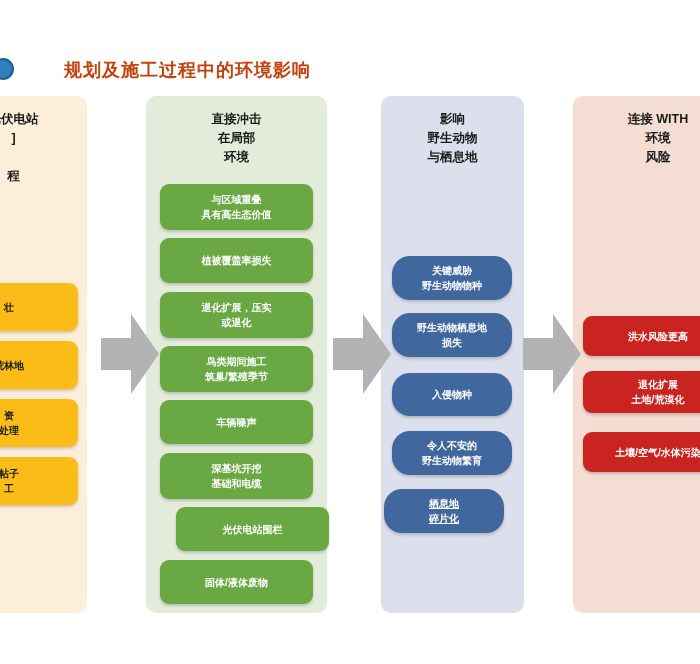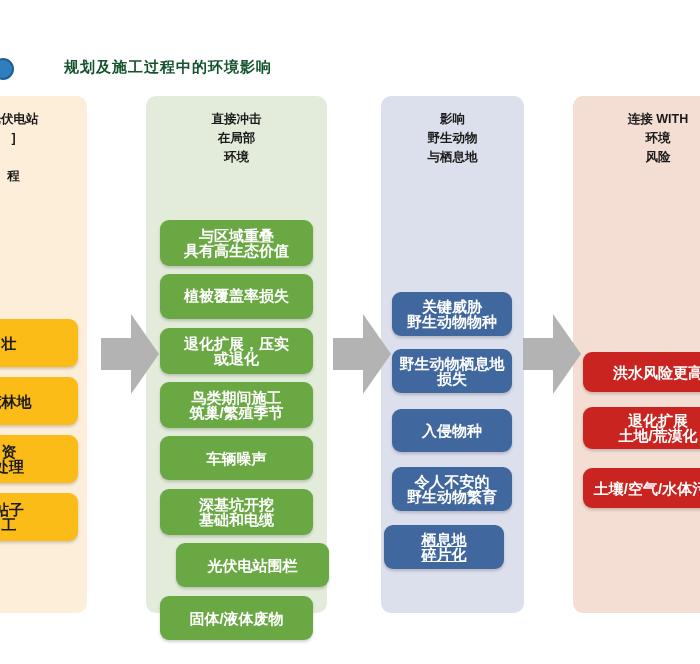--- a/index.html
+++ b/index.html
@@ -10,47 +10,46 @@
   }
   #stage{position:absolute;left:0;top:0;width:700px;height:664px;overflow:hidden;}
 
   
   .title-bullet{
     position:absolute;left:-8px;top:58px;width:18px;height:18px;border-radius:50%;
     background:#2f7ebd;border:2px solid #1f5f96;
   }
   .title-text{
     position:absolute;left:64px;top:58px;
-    font-size:15px;font-weight:bold;color:#14532d;letter-spacing:1px;
+    font-size:18px;font-weight:bold;color:#c2410c;letter-spacing:1px;
     white-space:nowrap;
   }
 
   
   .col{position:absolute;top:96px;border-radius:10px;overflow:hidden;}
   .col-head{
     text-align:center;font-weight:bold;font-size:12.5px;color:#1a1a1a;
     line-height:19px;padding-top:14px;white-space:pre-line;
   }
 
   .col-orange{left:-60px;width:147px;height:517px;background:#fdeed9;}
   .col-green {left:146px;width:181px;height:517px;background:#e3ecda;}
   .col-blue  {left:381px;width:143px;height:517px;background:#dcdfec;}
   .col-red   {left:573px;width:170px;height:517px;background:#f4ddd3;}
 
   
   .pill{
     position:absolute;border-radius:9px;
     display:flex;align-items:center;justify-content:center;text-align:center;
-    font-size:15px;font-weight:bold;line-height:15px;white-space:pre-line;
+    font-size:10px;font-weight:bold;line-height:15px;white-space:pre-line;
     box-shadow:0 2px 3px rgba(0,0,0,0.18);
-    margin-top:36px;
   }
   .pill-orange{background:#fbbc18;color:#1a1a1a;}
   .pill-green {background:#6aa844;color:#ffffff;}
-  .pill-blue  {background:#41689e;color:#ffffff;}
+  .pill-blue  {background:#41689e;color:#ffffff;border-radius:18px;}
   .pill-red   {background:#c9241f;color:#ffffff;}
 
   
   .arrow{position:absolute;top:312px;width:58px;height:84px;}
   .arrow svg{display:block;width:58px;height:84px;}
 </style>
 </head>
 <body>
 
 <div id="stage">

